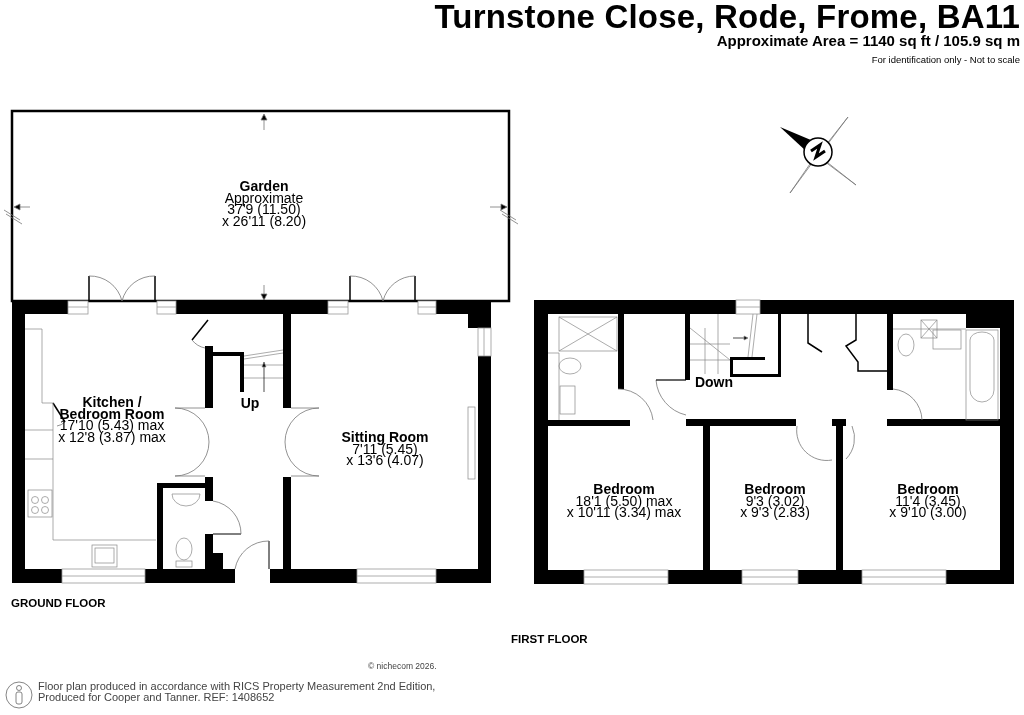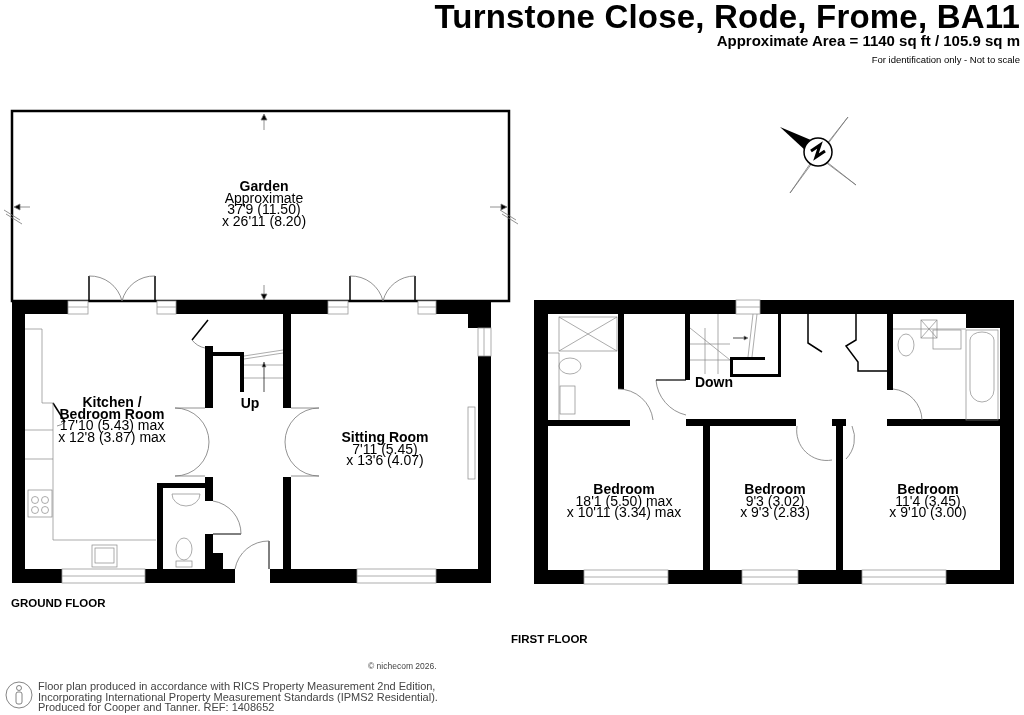--- a/index.html
+++ b/index.html
@@ -283,16 +283,15 @@
 <div class="floor-label" style="left:11px; top:597px;">GROUND FLOOR</div>
 <div class="floor-label" style="left:511px; top:597px;margin-top:36px;">FIRST FLOOR</div>
 
 <svg class="footer-icon" width="30" height="30" viewBox="0 0 30 30">
   <circle cx="15" cy="15" r="13" fill="none" stroke="#666" stroke-width="0.8"></circle>
   <circle cx="15" cy="8" r="2.5" fill="none" stroke="#666" stroke-width="0.8"></circle>
   <rect x="12" y="12" width="6" height="12" rx="2" fill="none" stroke="#666" stroke-width="0.8"></rect>
 </svg>
 <div class="footer">
   <div>Floor plan produced in accordance with RICS Property Measurement 2nd Edition,</div>
-  <div>Incorporating International Property Measurement Standards (IPMS2 Residential).</div>
   <div>Produced for Cooper and Tanner.   REF: 1408652</div>
 </div>
 <div class="footer-copy">© nichecom 2026.</div>
 
 </body></html>

